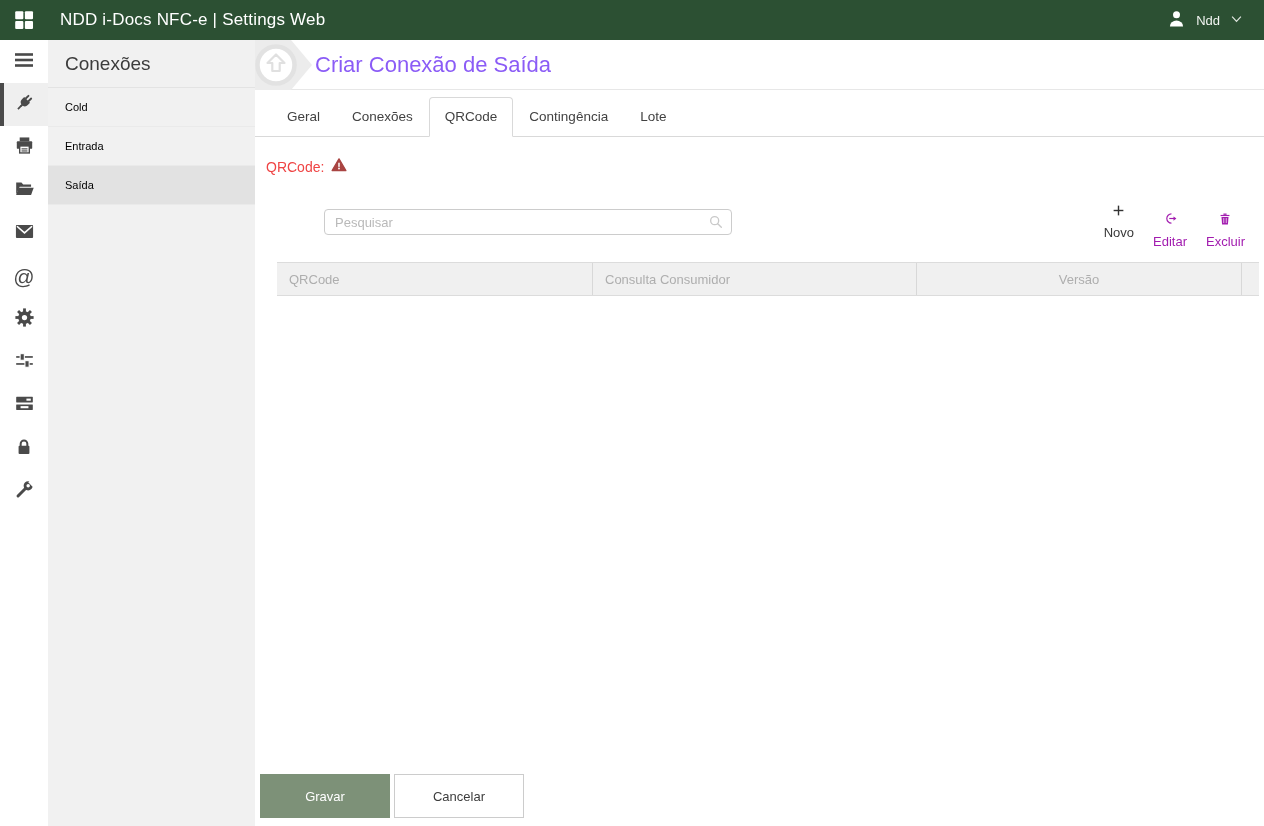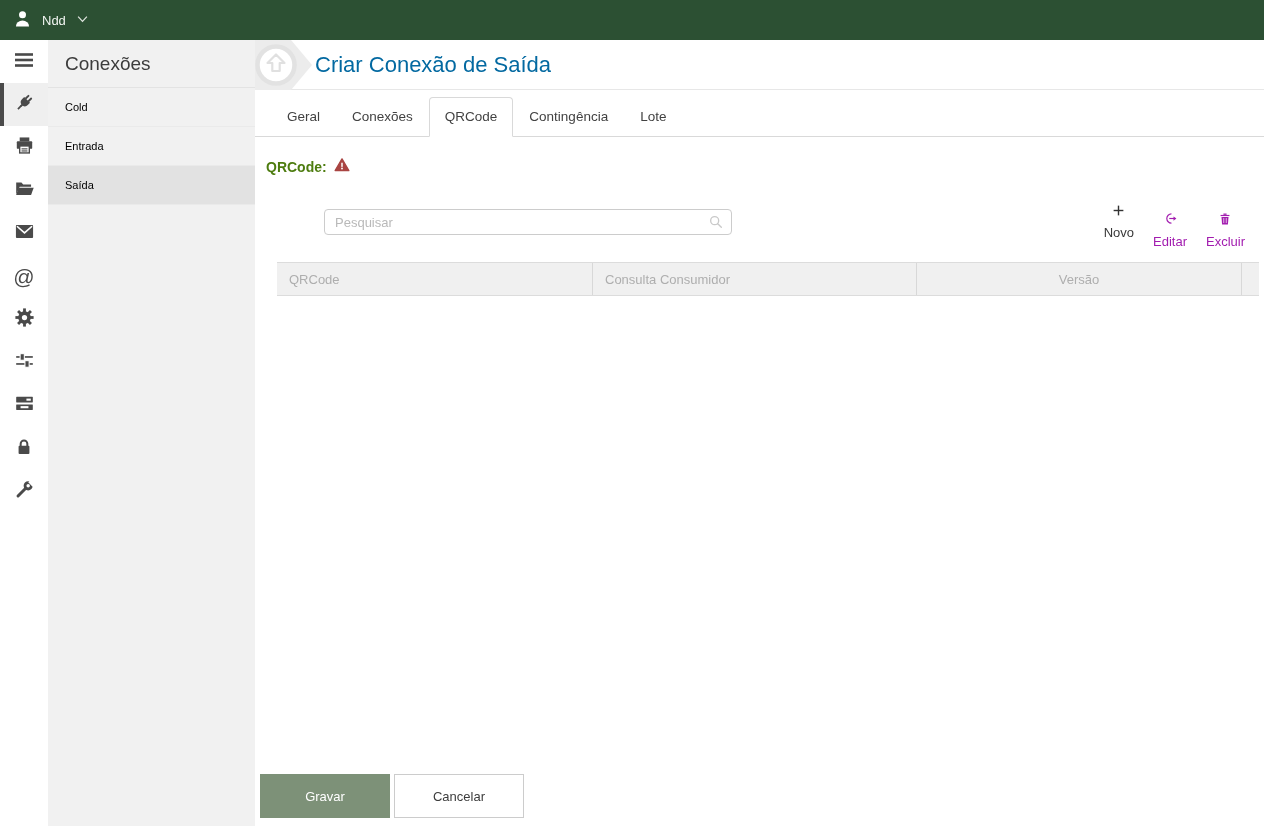--- a/index.html
+++ b/index.html
@@ -32,33 +32,33 @@
   .sidebar-item { height:39px; line-height:39px; padding-left:17px; font-size:11px;
     color:#000000; border-bottom:1px solid #eaeaea; cursor:pointer; }
   .sidebar-item.selected { background:#e2e2e2; }
 
   
   .main { flex:1; display:flex; flex-direction:column; background:#fff; min-width:0; }
 
   .page-header { height:50px; position:relative; display:flex; align-items:center;
     border-bottom:1px solid #e7e7e7; }
   .banner-graphic { position:absolute; left:0; top:0; }
-  .page-title { margin-left:60px; font-size:22px; font-weight:400; color:#0369a1; }
+  .page-title { margin-left:60px; font-size:22px; font-weight:400; color:#8b5cf6; }
 
   .tabs { height:47px; display:flex; align-items:flex-end; padding-left:16px;
     border-bottom:1px solid #d9d9d9; }
   .tab { padding:11px 15px 12px; font-size:13.5px; color:#424242; cursor:pointer;
     border:1px solid transparent; margin-bottom:-1px; white-space:nowrap; }
   .tab.active { background:#fff; border-color:#d9d9d9; border-bottom-color:#fff;
     border-radius:4px 4px 0 0; }
 
   .content { flex:1; display:flex; flex-direction:column; padding:0 19px 8px 10px; }
 
   .section-label-row { margin:21px 0 0 1px; display:flex; align-items:center; gap:7px; height:18px; }
-  .section-label { font-weight:bold; font-size:14px; color:#4d7c0f; }
+  .section-label { font-weight:normal; font-size:14px; color:#ef4444; }
 
   .grid-toolbar { margin:19px 0 0 12px; display:flex; align-items:center; justify-content:space-between; }
   .search-box { position:relative; width:455px;padding-left:47px; }
   .search-input { width:100%; height:26px; border:1px solid #ccc; border-radius:4px;
     padding:0 32px 0 10px; font-size:13px; color:#444; outline:none; font-family:inherit; background:#fff; }
   .search-input::placeholder { color:#b9b9b9; }
   .search-icon { position:absolute; right:8px; top:5px; pointer-events:none; }
   .actions { display:flex; align-items:center; gap:19px; font-size:13px; }
   .action { display:flex; align-items:center; gap:5px; cursor:pointer; color:#383838;flex-direction:column; }
   .action.disabled { color:#a21caf; cursor:default;margin-top:16px; }
@@ -80,20 +80,31 @@
     justify-content:center; cursor:pointer; font-family:inherit; }
   .btn-save { background:var(--save_green,#7d9178); color:#fff; border:1px solid var(--save_green,#7d9178); }
   .btn-cancel { background:#fff; color:#3c3c3c; border:1px solid #ccc; }
 </style>
 </head>
 <body>
 
 <div>
 
   <header class="topbar">
+    <div class="topbar-left">
+      <span class="app-grid">
+        <svg width="22" height="22" viewBox="0 0 20 20" fill="#fff">
+          <rect x="2" y="2" width="7.4" height="7.4" rx="1"></rect>
+            <rect x="10.8" y="2" width="7.4" height="7.4" rx="1"></rect>
+          <rect x="2" y="10.8" width="7.4" height="7.4" rx="1"></rect>
+            <rect x="10.8" y="10.8" width="7.4" height="7.4" rx="1"></rect>
+        </svg>
+      </span>
+      <span class="app-title">NDD i-Docs NFC-e | Settings Web</span>
+    </div>
     <div class="user-menu">
       <span>
         <svg width="21" height="21" viewBox="0 0 24 24" fill="#fff">
           <circle cx="12" cy="7.6" r="4"></circle>
           <path d="M4.5 21 a7.5 6.6 0 0 1 15 0 z"></path>
         </svg>
       </span>
       <span class="user-name">Ndd</span>
       <span>
         <svg width="15" height="15" viewBox="0 0 24 24" fill="none" stroke="#dfe5df" stroke-width="2">

